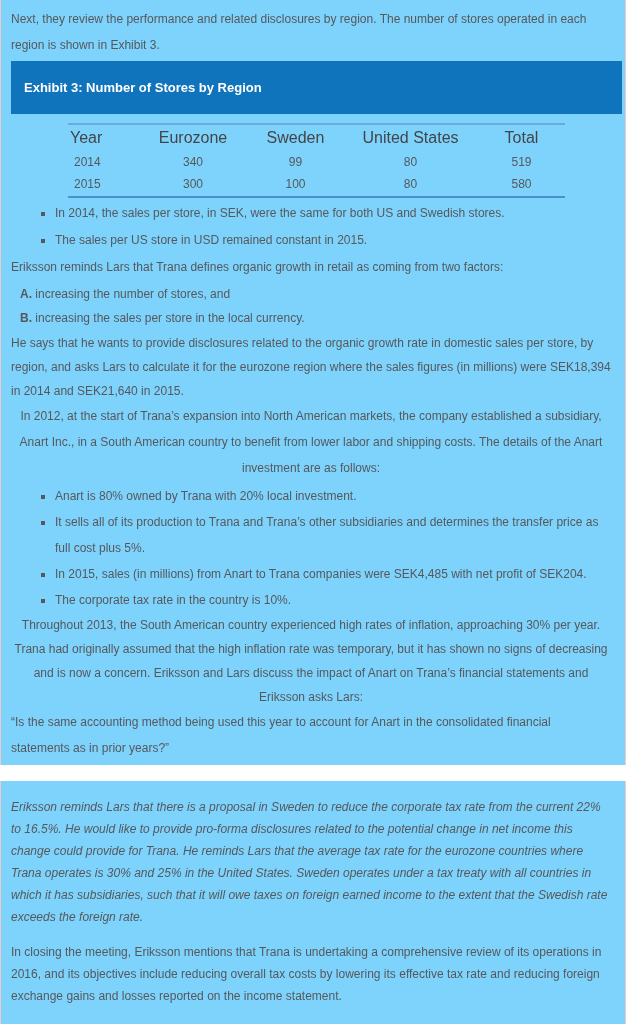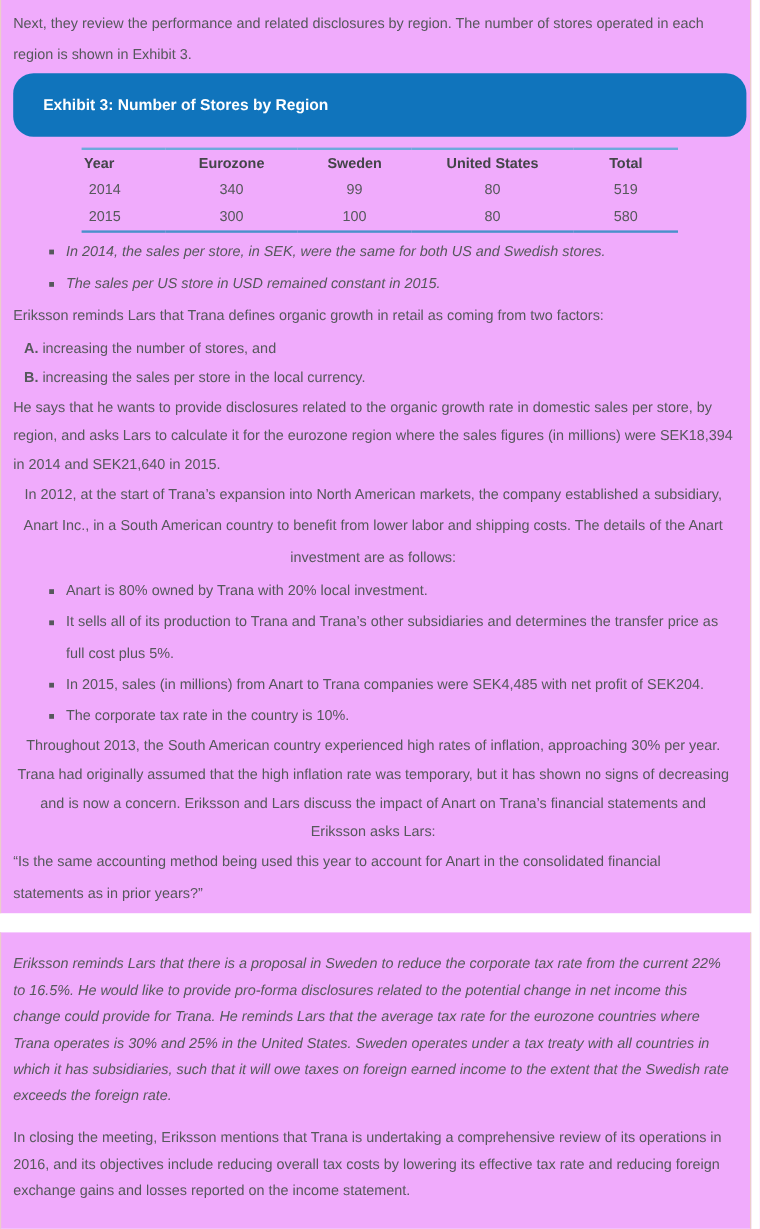--- a/index.html
+++ b/index.html
@@ -9,76 +9,75 @@
     overflow: hidden;
     font-family: "Liberation Sans", sans-serif;
     font-size: 12px;
     color: #56585c;
   }
   .frame {
     box-sizing: border-box;
     width: 626px;
     border-left: 1px solid #eccccb;
     border-right: 1px solid #eccccb;
-    background: #f0abfc;
+    background: #7dd3fc;
   }
   #box-top { padding-top: 6px; padding-bottom: 4px; }
   #box-bottom { margin-top: 8px; padding-top: 5px; height: 260px; }
   .gap { height: 8px; }
 
   p.tx {
     margin: 0 14px 0 10px;
     line-height: 26px;
   }
   .mt-lg { margin-top: 20px; }
   .mt-md { margin-top: 14px; }
   .mt-sm { margin-top: 8px; text-align: center; }
 
   .banner {
     margin: 3px 3px 0 10px;
     background: #1074bc;
     color: #ffffff;
     font-weight: bold;
     font-size: 13px;
     line-height: 17px;
-    padding: 18px 12px 18px 25px;
-    border-radius: 17px;
+    padding: 18px 12px 18px 13px;
   }
 
   table.stores {
     border-collapse: collapse;
     margin: 9px 0 0 67px;
     width: 497px;
     border-top: 2px solid #6ea9dc;
     border-bottom: 2px solid #4a90cb;
   }
   table.stores th {
-    font-weight: bold;
+    font-weight: normal;
     color: #434549;
     text-align: center;
     padding: 4px 0 5px;
-    font-size: 12px;
+    font-size: 16px;
   }
   table.stores th.col-year { text-align: left; padding-left: 2px; }
   table.stores td {
     text-align: center;
     padding: 3px 0 5px;
     color: #56585c;
   }
   table.stores td.col-year { text-align: left; padding-left: 6px; }
   .w-year { width: 70px; } .w-euro { width: 110px; } .w-swe { width: 95px; }
   .w-us { width: 135px; } .w-tot { width: 87px; }
 
   ul.sq {
     list-style: square;
     margin: 2px 14px 0 10px;
     padding-left: 44px;
   }
   ul.sq li { line-height: 26px; }
-  ul.notes li { line-height: 27px; font-style: italic; }
+  ul.notes li { line-height: 27px; }
 
   .factors { margin: 2px 14px 0 19px; }
   .factor { line-height: 24px; }
   .factor .lbl { font-weight: bold; }
 
   #box-bottom p.tx { line-height: 22px; }
   #para-tax { margin-top: 10px; font-style: italic; }
   #para-closing { margin-top: 13px; }
   #para-hesays { line-height: 24px; margin-top: 1px; }
   #para-inflation { line-height: 24px; }

